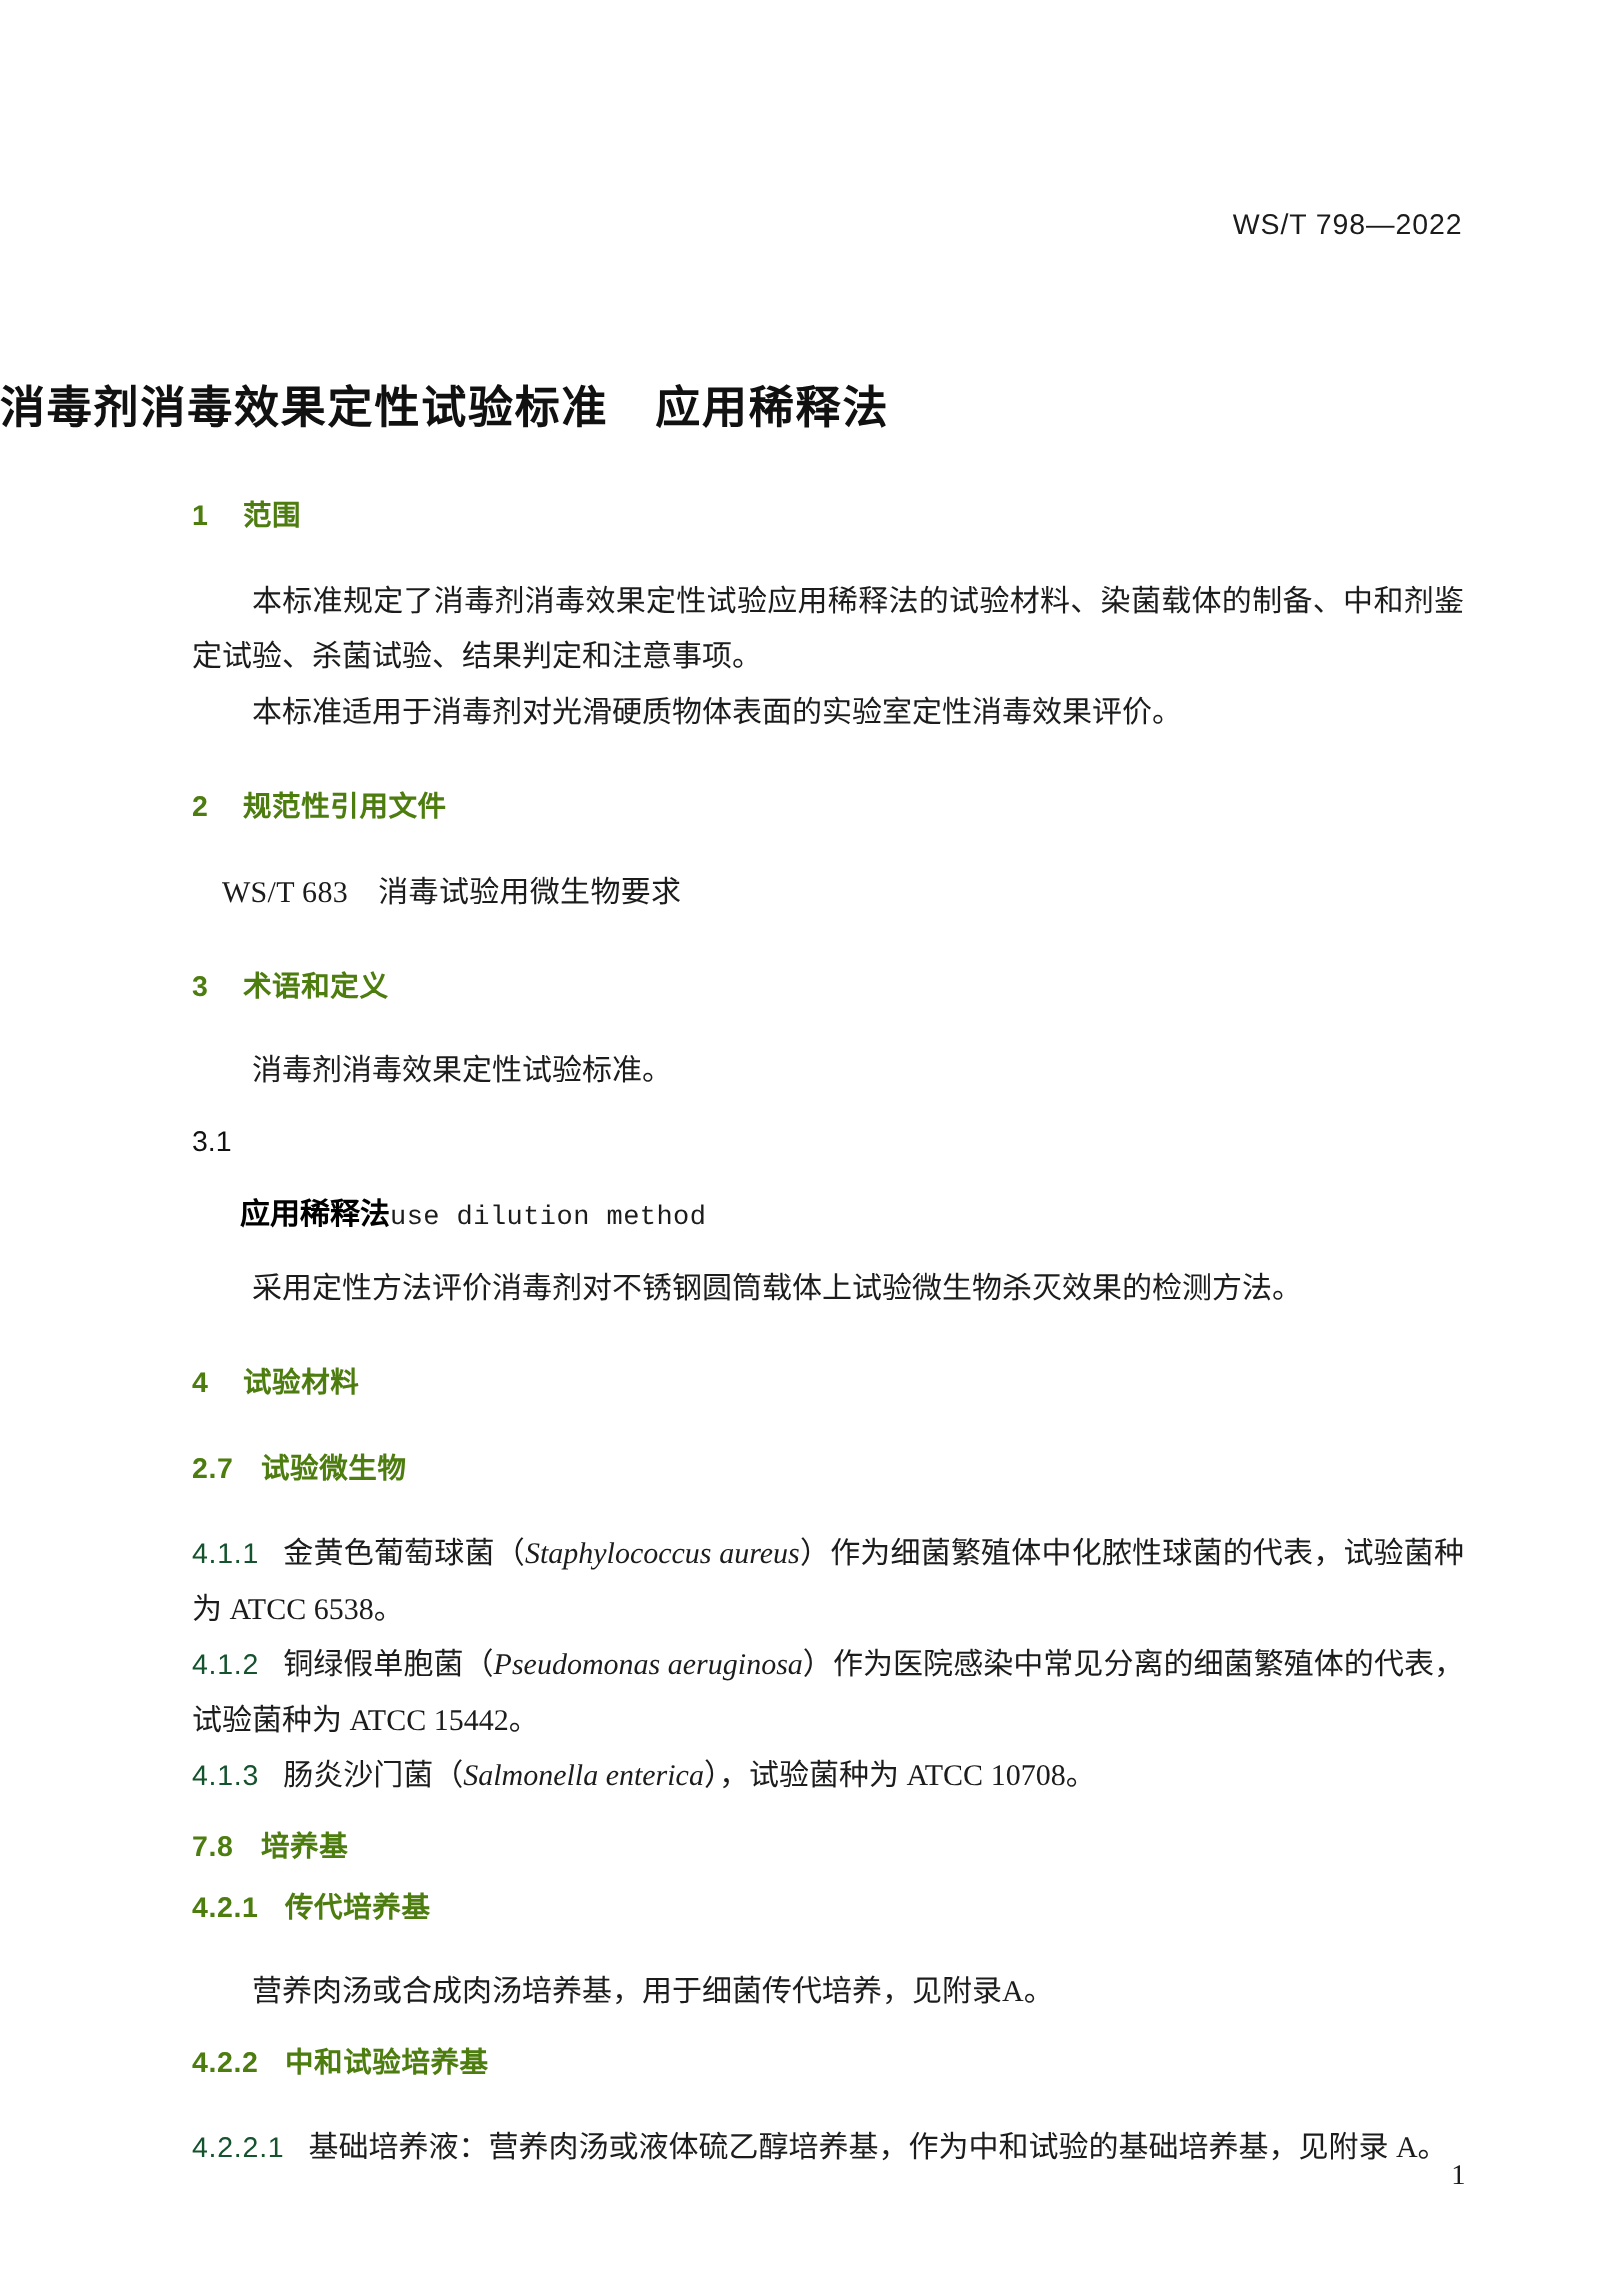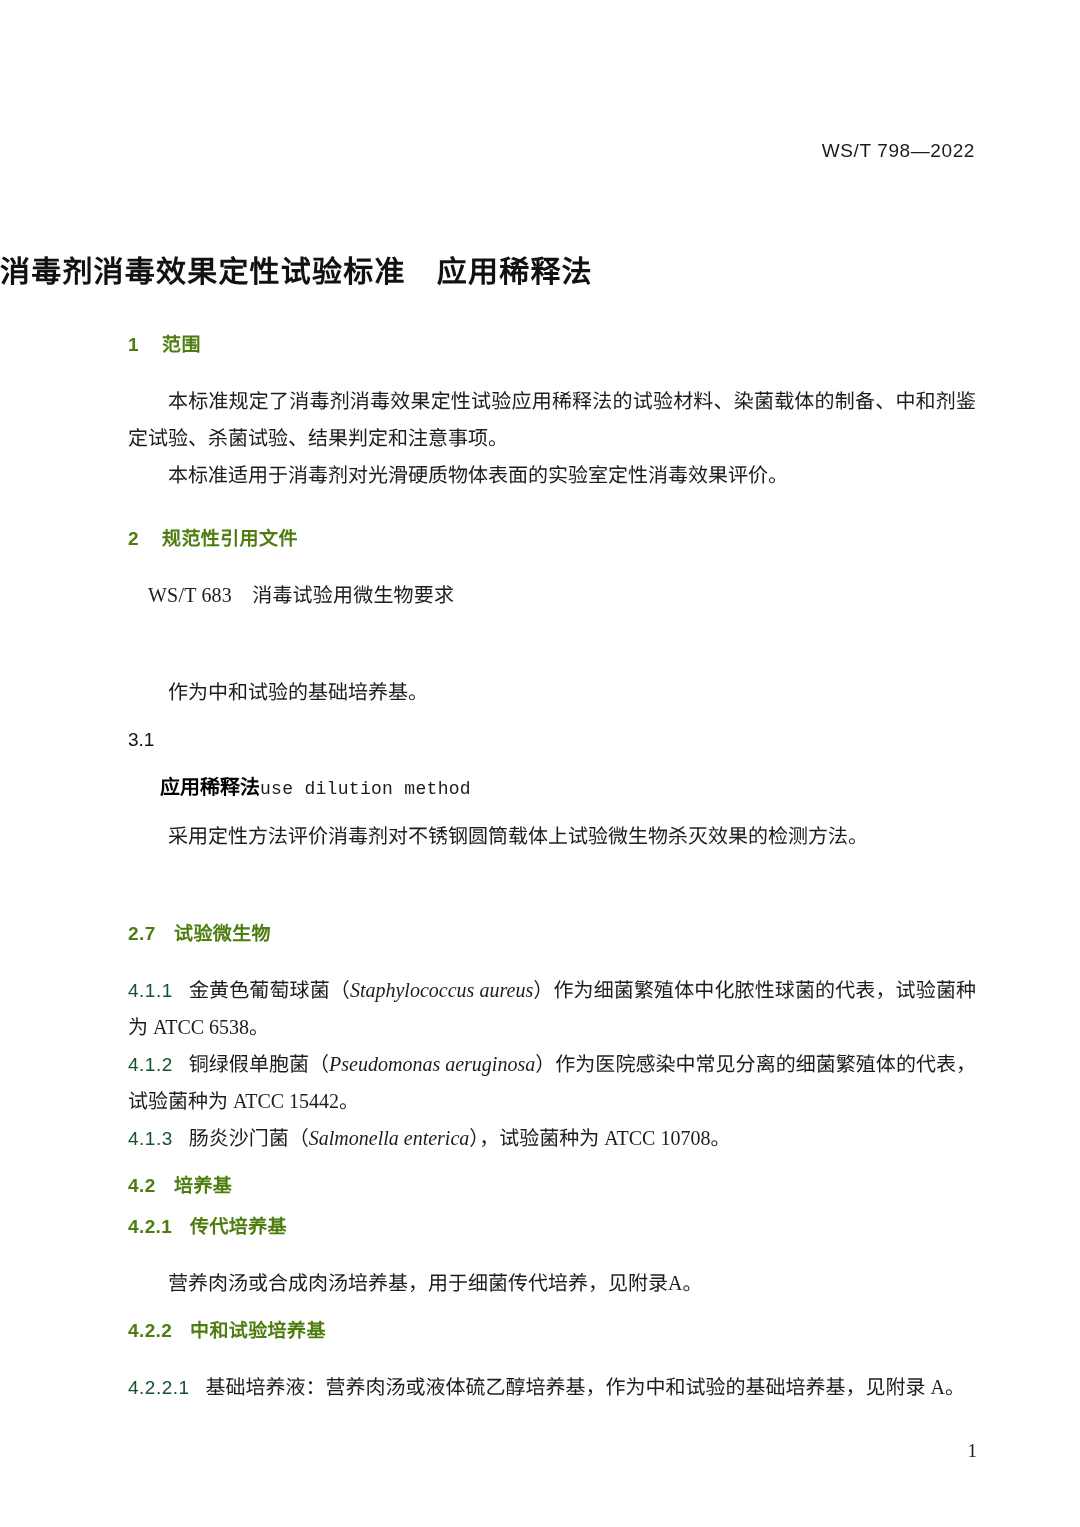--- a/index.html
+++ b/index.html
@@ -166,35 +166,41 @@
     <div class="sp-block"></div>
 
     <div class="h-clause">
       <span class="num">2</span><span>规范性引用文件</span>
     </div>
     <div class="sp-after-head"></div>
     <p class="p ref">WS/T 683　消毒试验用微生物要求</p>
 
     <div class="sp-block"></div>
 
-    <div class="sp-after-head"></div>
-    <p class="p indent">作为中和试验的基础培养基。</p>
+    <div class="h-clause">
+      <span class="num">3</span><span>术语和定义</span>
+    </div>
+    <div class="sp-after-head"></div>
+    <p class="p indent">消毒剂消毒效果定性试验标准。</p>
 
     <div class="sp-small"></div>
     <div class="h-plain">3.1</div>
     <div class="sp-small"></div>
 
     <p class="term">
       <span class="cn">应用稀释法</span><span class="en">use dilution method</span>
     </p>
     <div class="sp-tiny"></div>
     <p class="p indent">采用定性方法评价消毒剂对不锈钢圆筒载体上试验微生物杀灭效果的检测方法。</p>
 
     <div class="sp-block"></div>
 
+    <div class="h-clause">
+      <span class="num">4</span><span>试验材料</span>
+    </div>
 
     <div class="sp-block"></div>
 
     <div class="h-clause lvl2">
       <span class="num">2.7</span><span>试验微生物</span>
     </div>
     <div class="sp-after-head"></div>
 
     <p class="p numbered">
       <span class="num">4.1.1</span><span class="gap"></span><span>金黄色葡萄球菌（</span><span class="sci">Staphylococcus aureus</span><span>）作为细菌繁殖体中化脓性球菌的代表，试验菌种为 ATCC 6538。</span>
@@ -204,21 +210,21 @@
       <span class="num">4.1.2</span><span class="gap"></span><span>铜绿假单胞菌（</span><span class="sci">Pseudomonas aeruginosa</span><span>）作为医院感染中常见分离的细菌繁殖体的代表，试验菌种为 ATCC 15442。</span>
     </p>
 
     <p class="p numbered">
       <span class="num">4.1.3</span><span class="gap"></span><span>肠炎沙门菌（</span><span class="sci">Salmonella enterica</span><span>），试验菌种为 ATCC 10708。</span>
     </p>
 
     <div class="sp-small"></div>
 
     <div class="h-clause lvl2">
-      <span class="num">4.2</span><span>培养基</span>
+      <span class="num">7.8</span><span>培养基</span>
     </div>
 
     <div class="sp-small"></div>
 
     <div class="h-clause lvl3">
       <span class="num">4.2.1</span><span>传代培养基</span>
     </div>
     <div class="sp-after-head"></div>
     <p class="p indent">营养肉汤或合成肉汤培养基，用于细菌传代培养，见附录A。</p>
 

